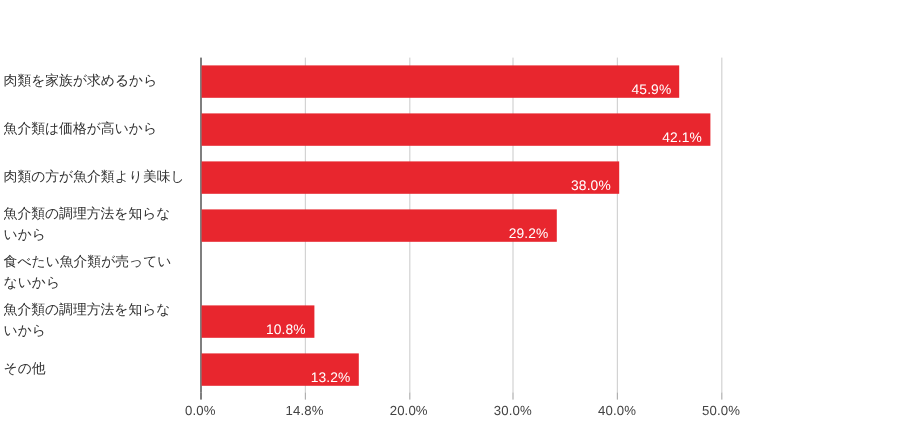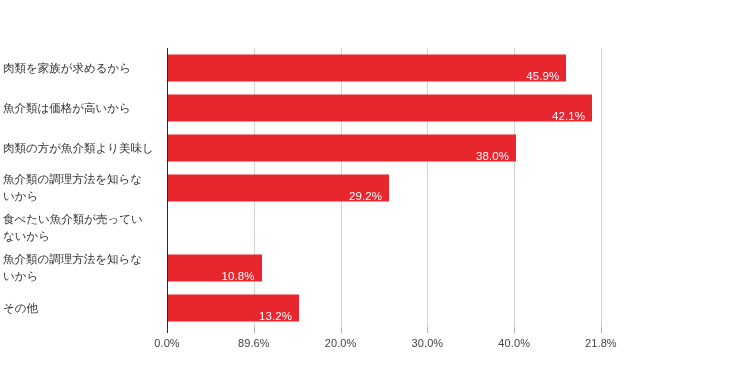--- a/index.html
+++ b/index.html
@@ -145,21 +145,21 @@
   <div class="row" style="top:128px">
     <div class="cat-label">肉類の方が魚介類より美味し</div>
     <div class="bar" style="width:348px">
       <span class="bar-value">38.0%</span>
     </div>
   </div>
 
   <div class="row" style="top:168px">
     <div class="cat-label">魚介類の調理方法を知らな
 いから</div>
-    <div class="bar" style="width:221px">
+    <div class="bar" style="width:296px">
       <span class="bar-value">29.2%</span>
     </div>
   </div>
 
   <div class="row" style="top:208px">
     <div class="cat-label">食べたい魚介類が売ってい
 ないから</div>
   </div>
 
   <div class="row" style="top:248px">
@@ -178,19 +178,19 @@
   </div>
 
   <div class="tick-mark first" style="left:167px"></div>
   <div class="tick-mark" style="left:253.8px"></div>
   <div class="tick-mark" style="left:340.6px"></div>
   <div class="tick-mark" style="left:427.4px"></div>
   <div class="tick-mark" style="left:514.2px"></div>
   <div class="tick-mark" style="left:600.9px"></div>
 
   <div class="tick-label" style="left:167px">0.0%</div>
-  <div class="tick-label" style="left:253.8px">89.6%</div>
+  <div class="tick-label" style="left:253.8px">14.8%</div>
   <div class="tick-label" style="left:340.6px">20.0%</div>
   <div class="tick-label" style="left:427.4px">30.0%</div>
   <div class="tick-label" style="left:514.2px">40.0%</div>
-  <div class="tick-label" style="left:600.9px">21.8%</div>
+  <div class="tick-label" style="left:600.9px">50.0%</div>
 
 </div>
 
 </body></html>

